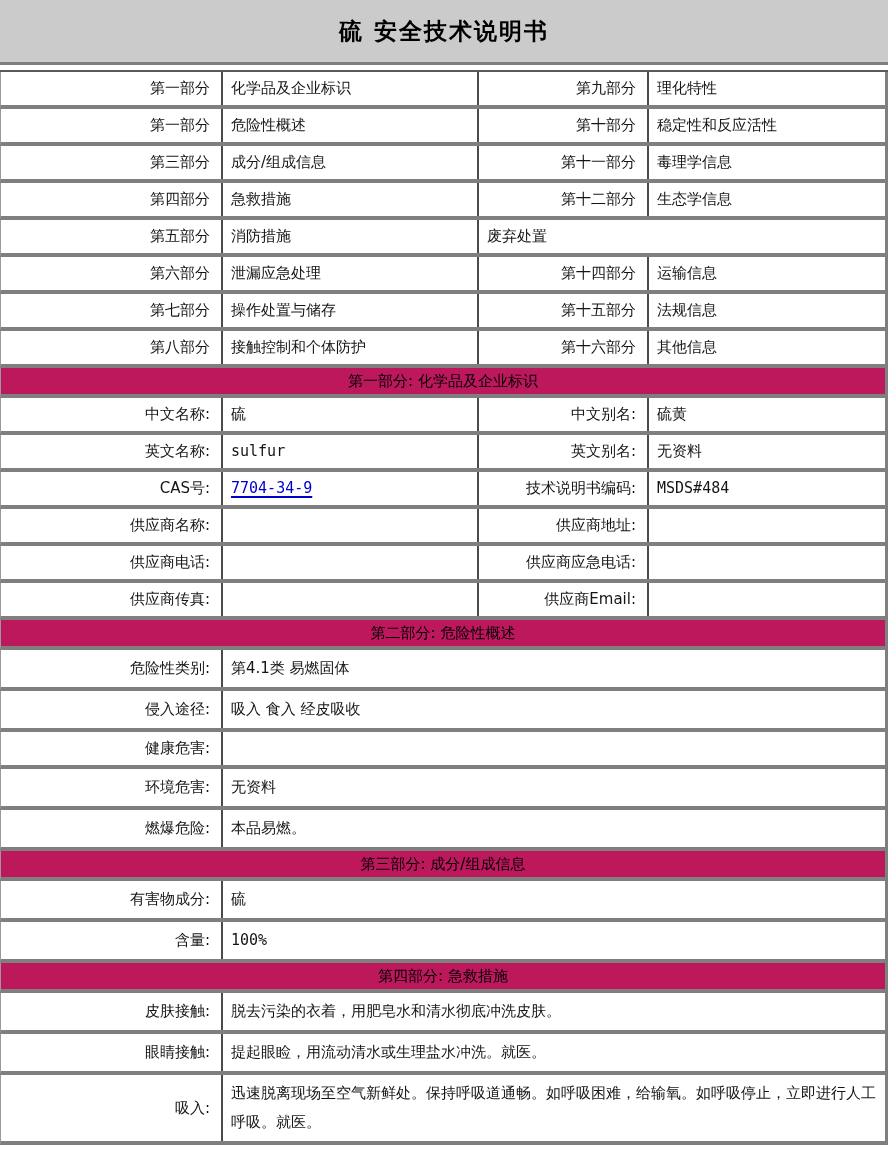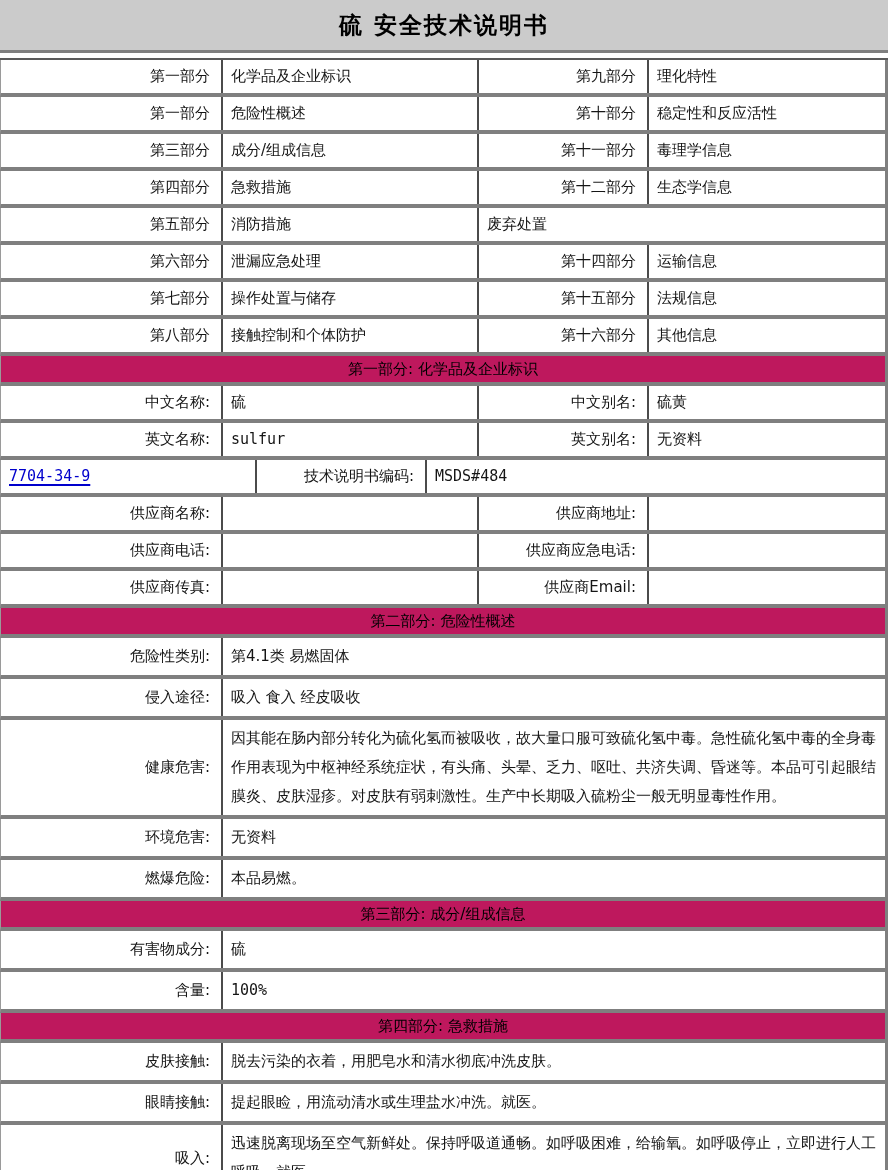--- a/index.html
+++ b/index.html
@@ -1,19 +1,19 @@
 <!DOCTYPE html>
 <html><head>
 <meta charset="utf-8">
 <style>
   * { margin:0; padding:0; box-sizing:border-box; }
   html,body { width:888px; height:1170px; overflow:hidden; background:#fff; }
   body { font-family:"DejaVu Sans", sans-serif; color:#151515; }
 
-  .title-band { height:53px; background:#cbcbcb; border-bottom:3px solid #7f7f7f;
+  .title-band { height:65px; background:#cbcbcb; border-bottom:3px solid #7f7f7f;
                 display:flex; align-items:center; justify-content:center; }
   .title-band h1 { font-size:23px; font-weight:bold; letter-spacing:2px; color:#000; }
 
   .doc { margin-top:5px; border-top:2px solid #5a5a5a; }
 
   .row { display:flex; align-items:stretch; background:#fff;
          border-bottom:4px solid #7f7f7f; border-left:1px solid #9a9a9a; border-right:3px solid #7f7f7f; }
 
   .sec-header { min-height:30px; background:#be185d; display:flex; align-items:center; justify-content:center;
                 font-size:15px; color:#000;
@@ -98,20 +98,21 @@
           <div class="cell lab c3">中文别名:</div>
           <div class="cell val c4">硫黄</div>
         </div>
         <div class="row">
           <div class="cell lab c1">英文名称:</div>
           <div class="cell val c2 mono">sulfur</div>
           <div class="cell lab c3">英文别名:</div>
           <div class="cell val c4">无资料</div>
         </div>
         <div class="row">
+          <div class="cell lab c1">CAS号:</div>
           <div class="cell val c2">
             <a class="cas-link mono" href="#">7704-34-9</a>
           </div>
           <div class="cell lab c3">技术说明书编码:</div>
           <div class="cell val c4 mono">MSDS#484</div>
         </div>
         <div class="row">
           <div class="cell lab c1">供应商名称:</div>
           <div class="cell val c2"></div>
           <div class="cell lab c3">供应商地址:</div>
@@ -133,21 +134,20 @@
         <div class="row">
           <div class="cell lab c1">危险性类别:</div>
           <div class="cell val vfull center1">第4.1类 易燃固体</div>
         </div>
         <div class="row">
           <div class="cell lab c1">侵入途径:</div>
           <div class="cell val vfull center1">吸入 食入 经皮吸收</div>
         </div>
         <div class="row">
           <div class="cell lab c1">健康危害:</div>
-          <div class="cell val vfull">因其能在肠内部分转化为硫化氢而被吸收，故大量口服可致硫化氢中毒。急性硫化氢中毒的全身毒作用表现为中枢神经系统症状，有头痛、头晕、乏力、呕吐、共济失调、昏迷等。本品可引起眼结膜炎、皮肤湿疹。对皮肤有弱刺激性。生产中长期吸入硫粉尘一般无明显毒性作用。</div>
         </div>
         <div class="row">
           <div class="cell lab c1">环境危害:</div>
           <div class="cell val vfull center1">无资料</div>
         </div>
         <div class="row">
           <div class="cell lab c1">燃爆危险:</div>
           <div class="cell val vfull center1">本品易燃。</div>
         </div>
         <div class="sec-header">第三部分: 成分/组成信息</div>

